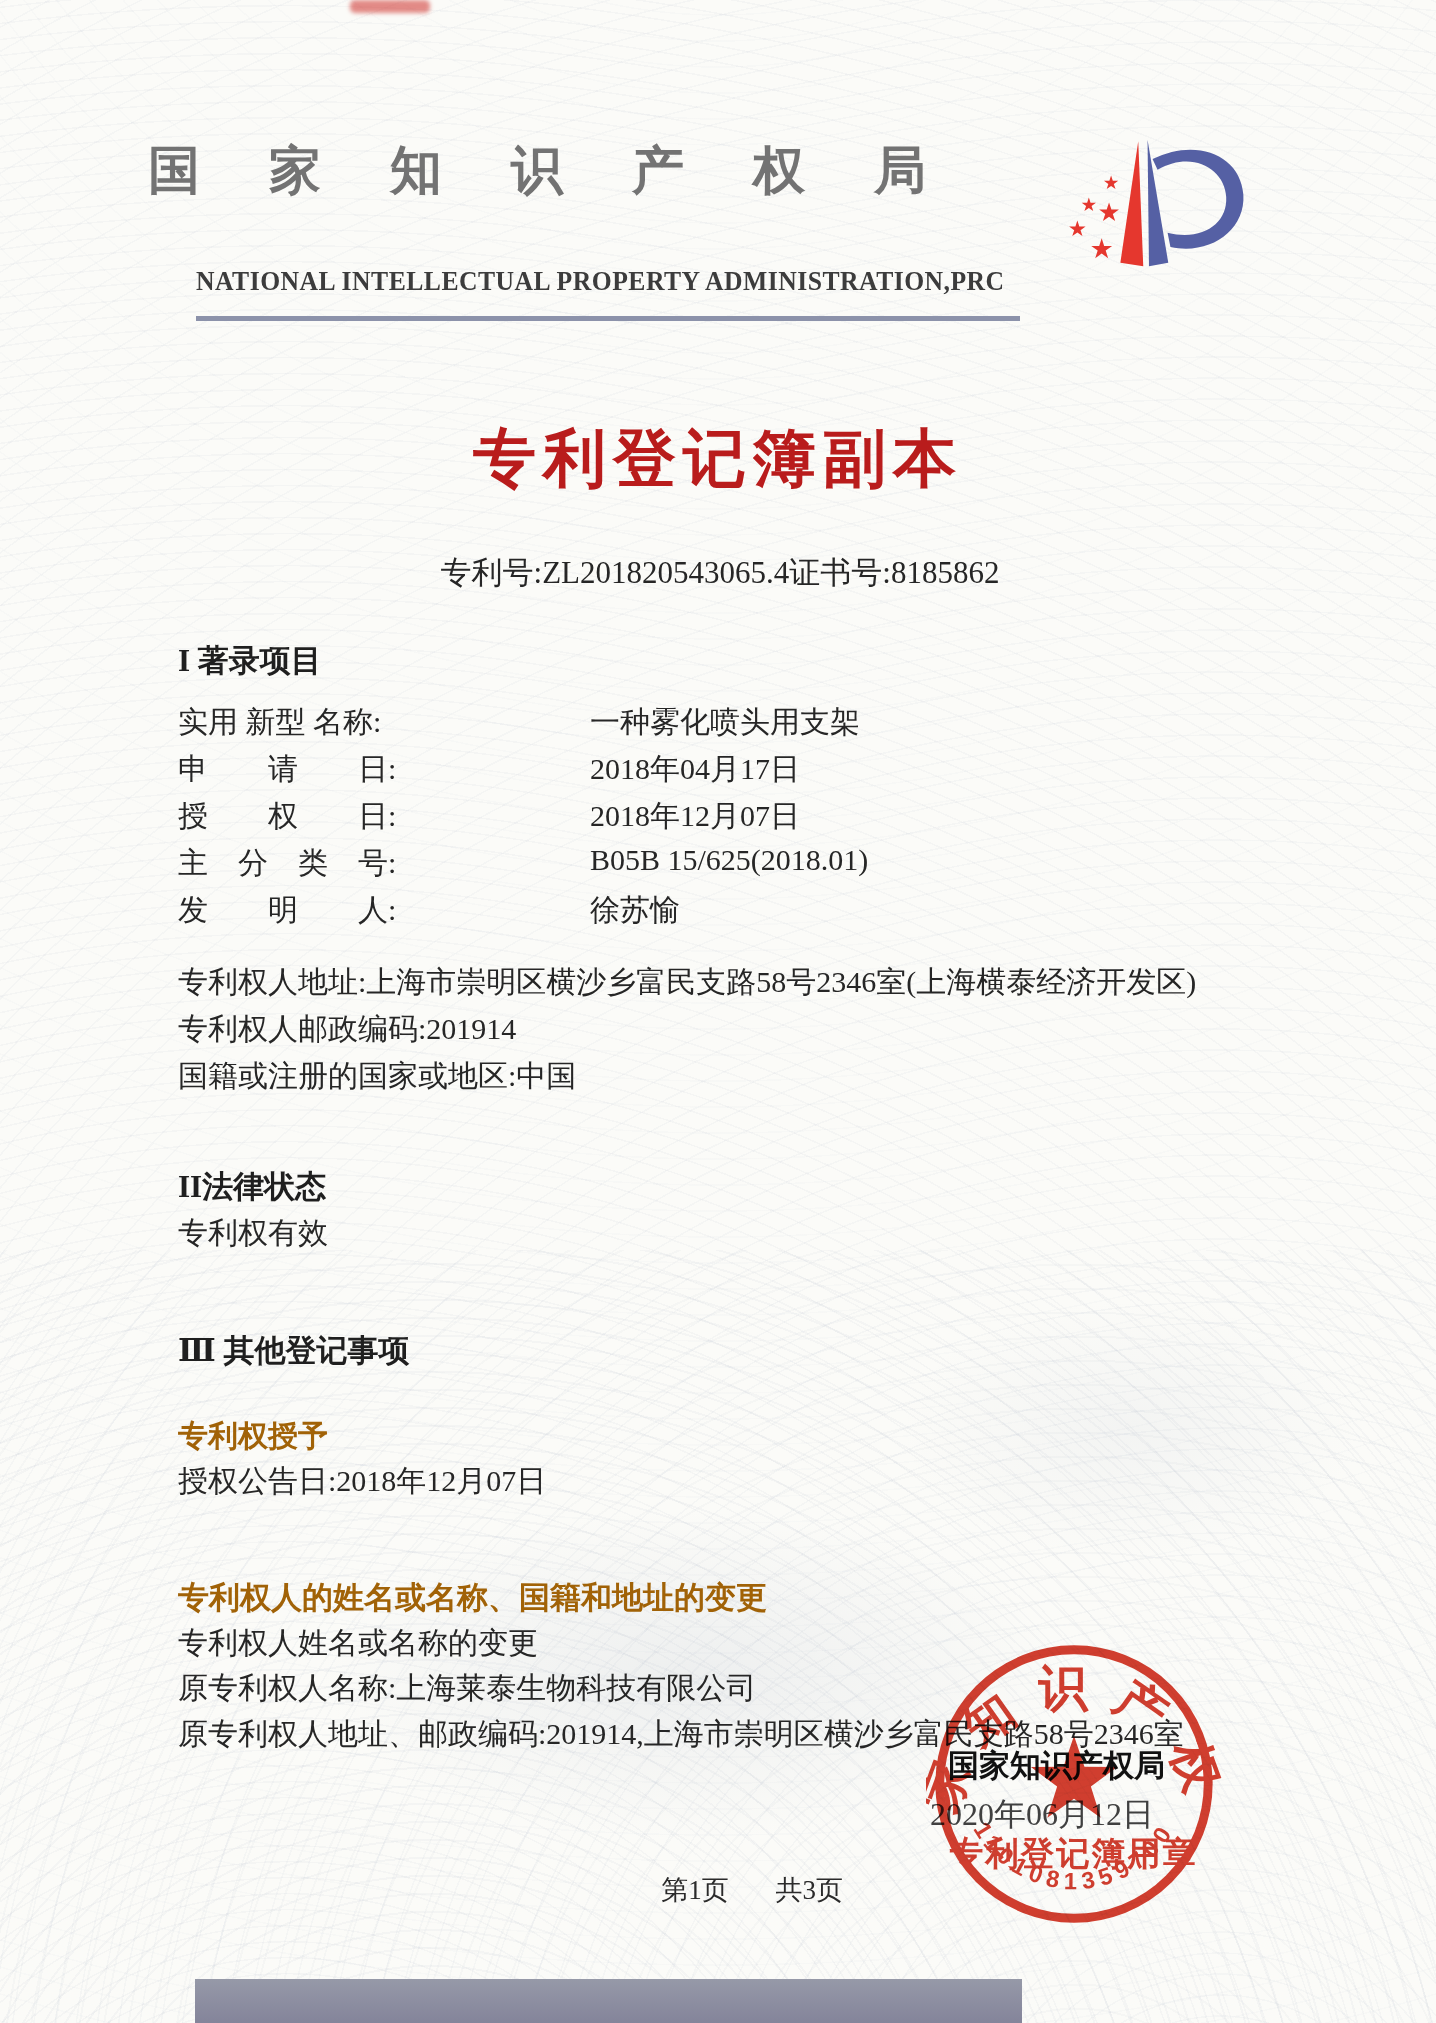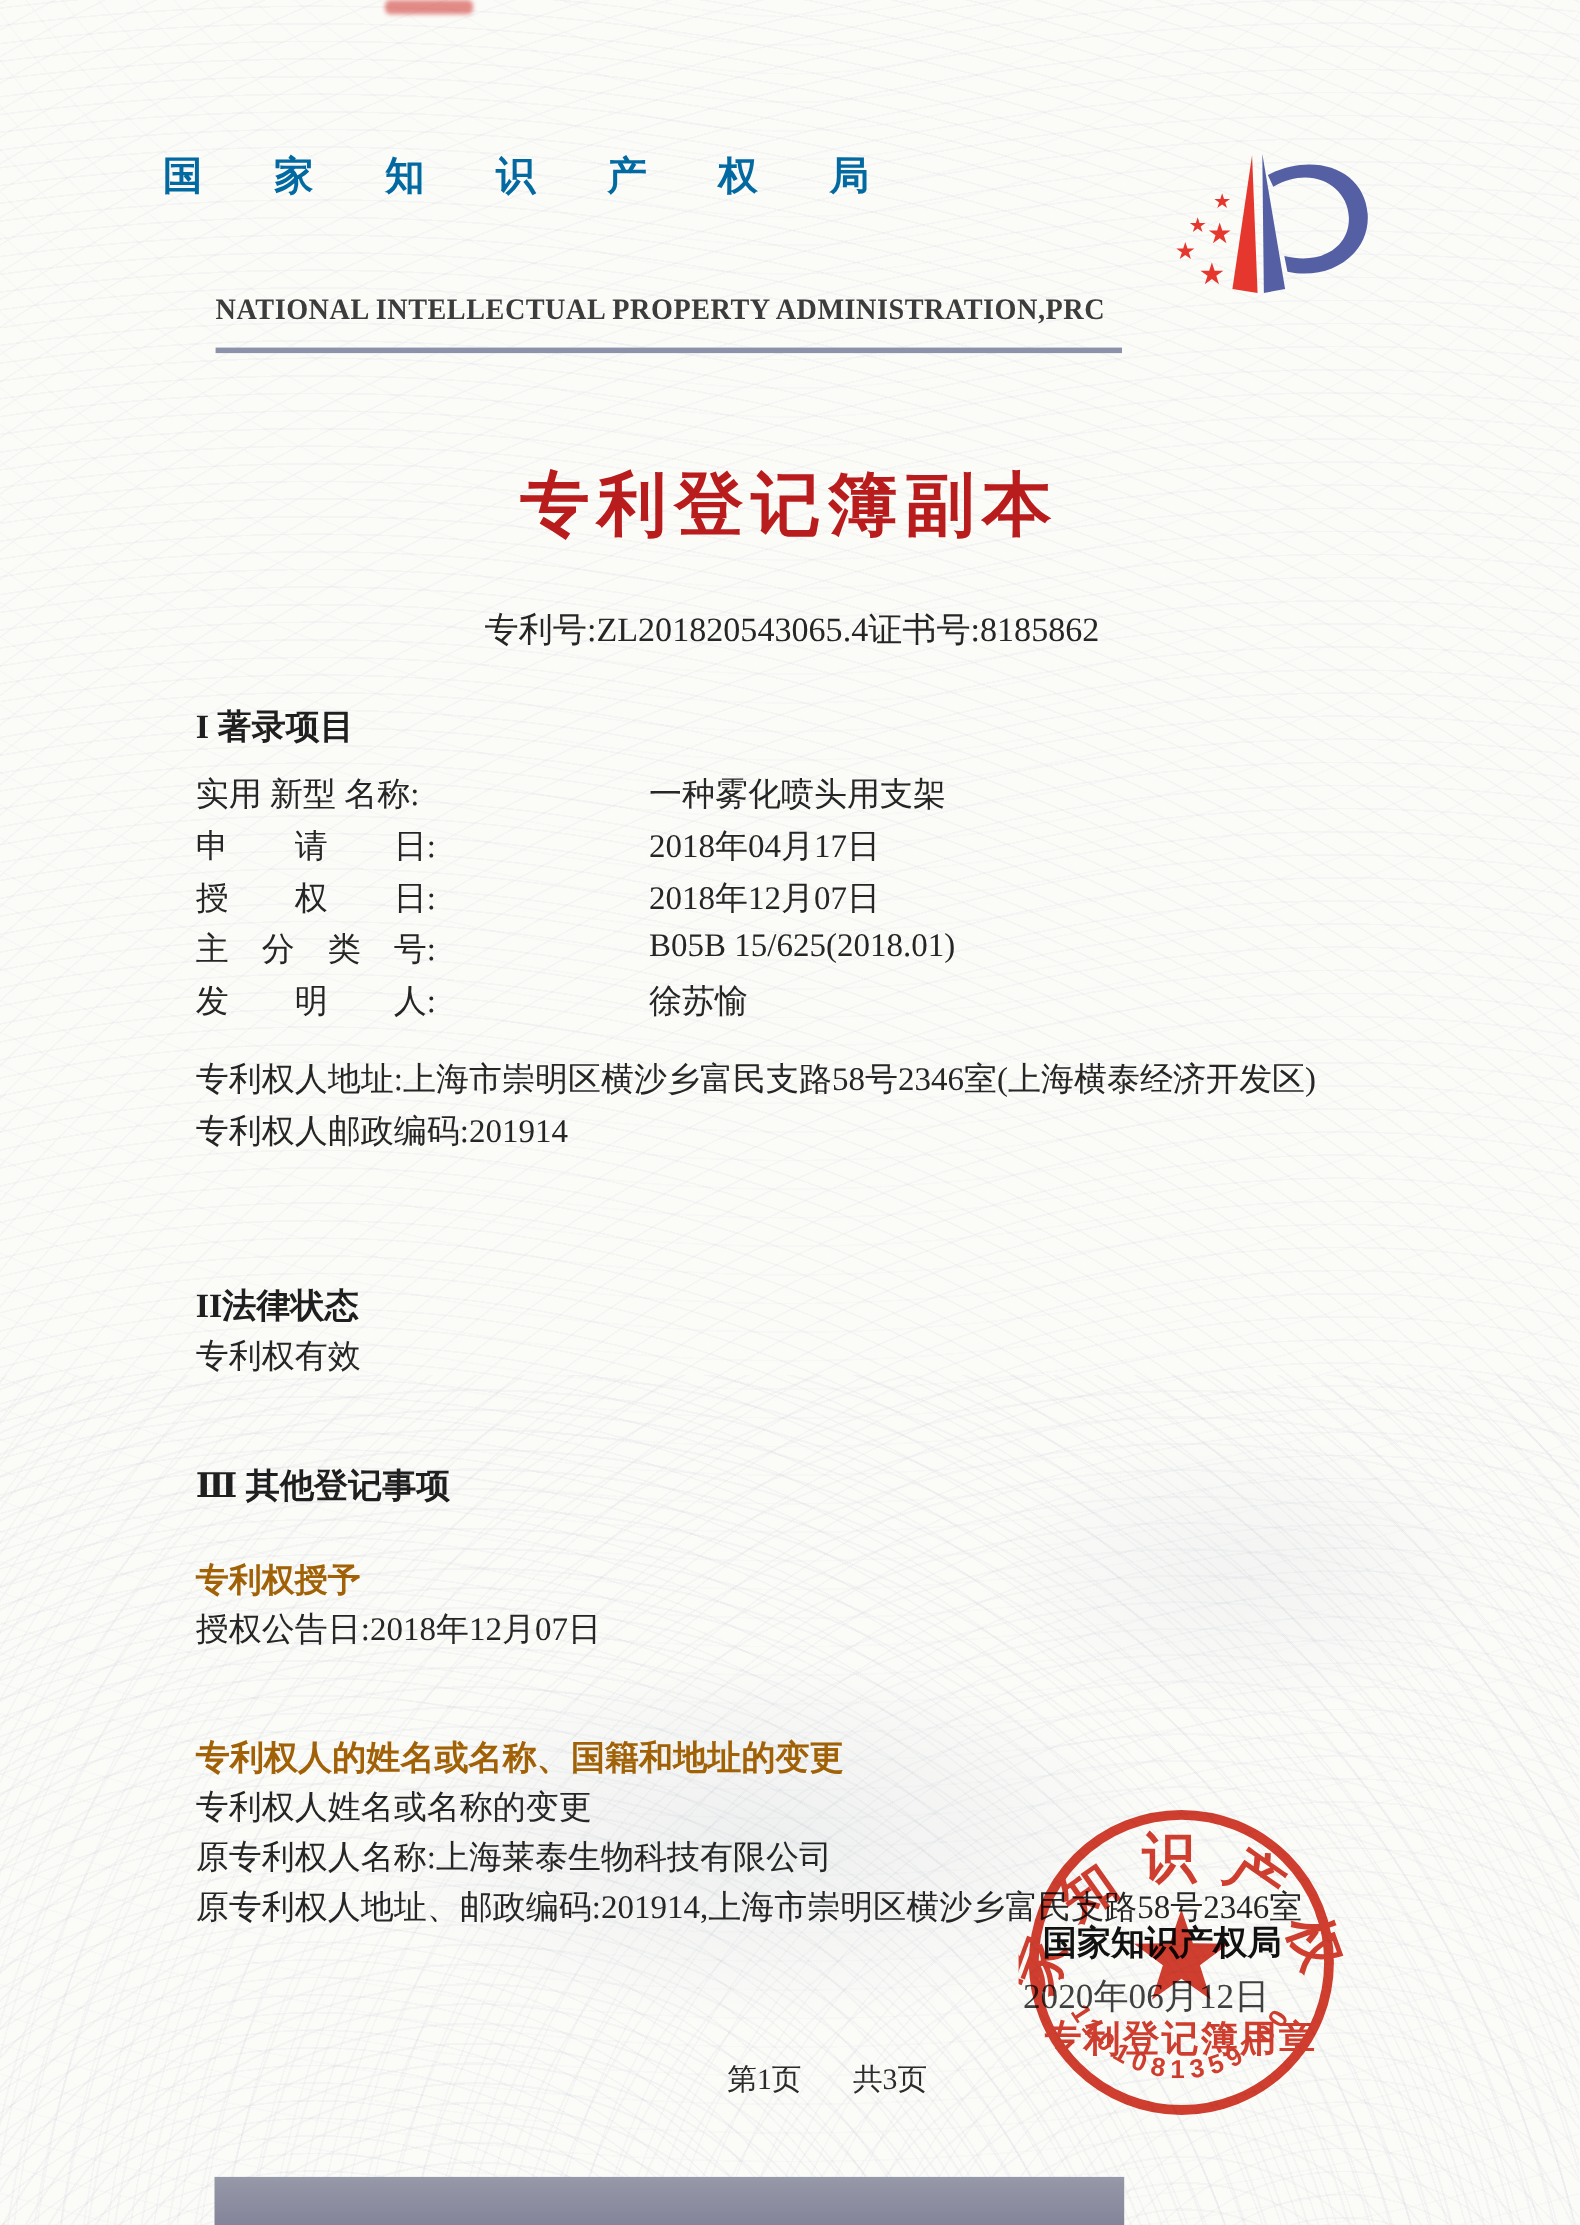--- a/index.html
+++ b/index.html
@@ -14,22 +14,22 @@
       repeating-radial-gradient(circle at 50% -25%, rgba(160,172,192,.05) 0 1.5px, transparent 1.5px 26px);
     opacity:.8;}
   .waves-bottom{position:absolute;left:0;right:0;top:1250px;bottom:0;pointer-events:none;
     background:
       repeating-radial-gradient(circle at 30% 130%, rgba(150,162,185,.12) 0 2px, transparent 2px 18px),
       repeating-radial-gradient(circle at 75% 120%, rgba(150,162,185,.10) 0 2px, transparent 2px 24px);
     opacity:.55;}
   .abs{position:absolute;}
   .smudge-top{left:350px;top:0;width:80px;height:13px;background:rgba(205,45,40,.55);
     border-radius:5px;filter:blur(2px);}
-  .agency-cn{left:148px;top:136px;font-size:36px;font-weight:bold;letter-spacing:28px;
-    color:#0369a1;white-space:nowrap;}
+  .agency-cn{left:148px;top:136px;font-size:52px;font-weight:bold;letter-spacing:28px;
+    color:#737373;white-space:nowrap;}
   .agency-en{left:196px;top:266px;font-size:27px;font-weight:bold;letter-spacing:.5px;
     color:#3c3c3c;white-space:nowrap;transform:scaleX(.95);transform-origin:left;}
   .divider{left:196px;top:316px;width:824px;height:5px;background:#8c92aa;}
   .logo{left:1056px;top:88px;}
   .doc-title{left:0;width:1436px;top:416px;text-align:center;font-size:63px;font-weight:bold;
     letter-spacing:7px;color:#b91c1c;}
   .id-line{left:178px;top:552px;width:1084px;display:flex;justify-content:center;
     font-size:31px;}
   .h1{left:178px;font-size:31px;font-weight:bold;color:#1f1f1f;}
   .rows{left:178px;top:702px;font-size:30px;}
@@ -103,20 +103,21 @@
   </div>
   <div class="row">
     <span class="lbl">发　　明　　人:</span>
     <span class="val">徐苏愉</span>
   </div>
 </div>
 
 <div class="abs holder">
   <div>专利权人地址:上海市崇明区横沙乡富民支路58号2346室(上海横泰经济开发区)</div>
   <div>专利权人邮政编码:201914</div>
+  <div>国籍或注册的国家或地区:中国</div>
 </div>
 
 <div class="abs h1" style="top:1166px">II法律状态</div>
 <div class="abs txt" style="left:178px;top:1213px">专利权有效</div>
 
 <div class="abs h1" style="top:1330px">Ⅲ 其他登记事项</div>
 <div class="abs txt bold" style="left:178px;top:1416px">专利权授予</div>
 <div class="abs txt" style="left:178px;top:1461px">授权公告日:2018年12月07日</div>
 
 <div class="abs txt bold" style="left:178px;top:1577px;font-size:31px">专利权人的姓名或名称、国籍和地址的变更</div>

